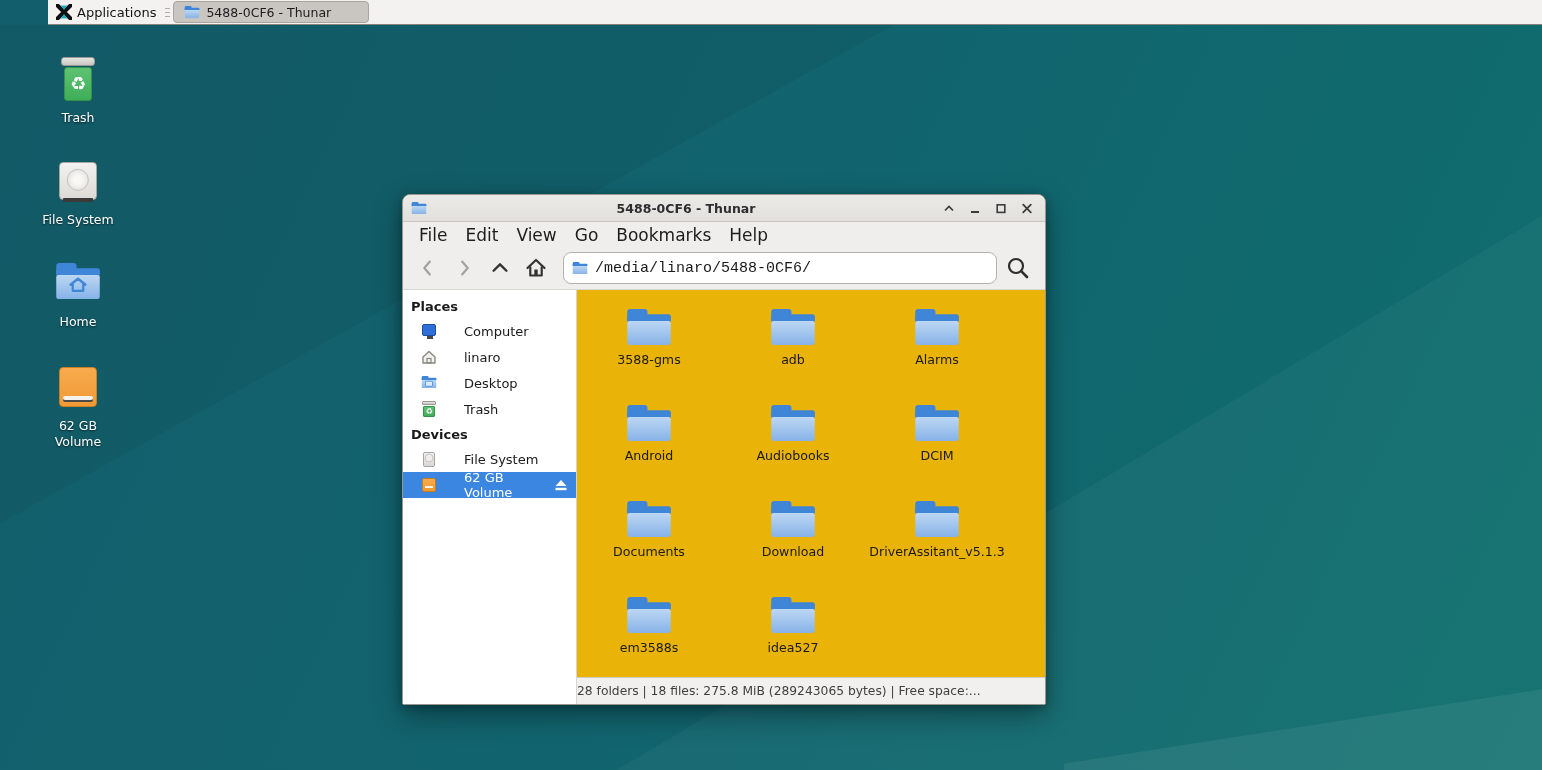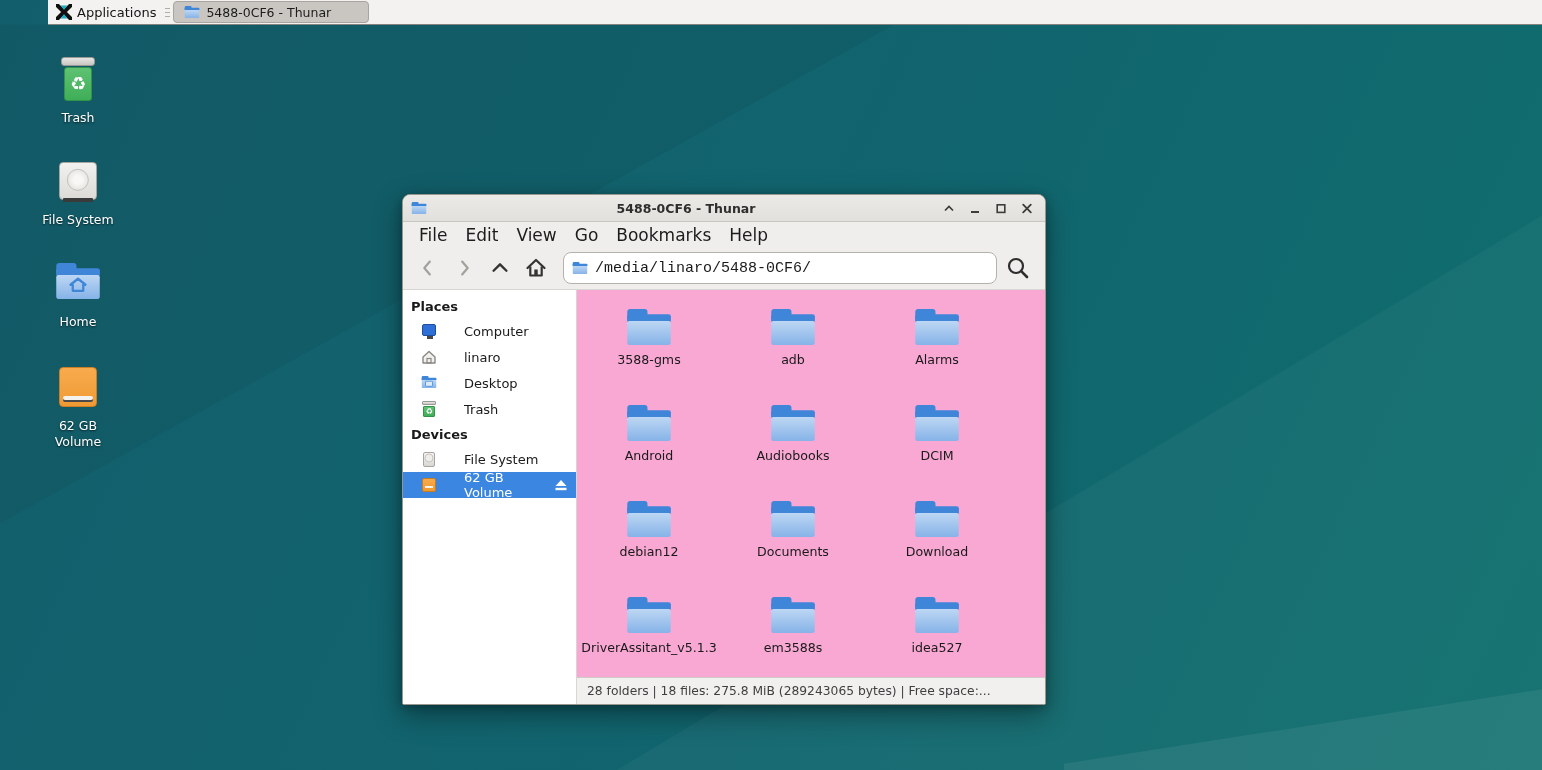--- a/index.html
+++ b/index.html
@@ -99,27 +99,27 @@
   .sidebar { width:174px; background:#fff; border-right:1px solid #d8d6d2;
     padding-top:4px; overflow:hidden; }
   .shead { font-weight:bold; font-size:13px; color:#1a1a1a; padding:5px 8px 4px 8px; }
   .srow { height:26px; display:flex; align-items:center; gap:27px; padding-left:18px;
     font-size:13px; color:#1a1a1a; position:relative; }
   .srow .si { width:16px; height:17px; position:relative; flex:0 0 16px; }
   .srow.selected { background:#3b86e0; color:#fff; }
   .srow .eject { margin-left:auto; margin-right:8px; display:flex; }
 
   .mainpane { flex:1; display:flex; flex-direction:column; min-width:0; }
-  .files { flex:1; background:#f9a8d4; overflow:hidden; padding-top:8px;
+  .files { flex:1; background:#eab308; overflow:hidden; padding-top:8px;
     display:grid; grid-template-columns:repeat(3,144px); grid-auto-rows:96px; }
   .fitem { width:144px; text-align:center; padding-top:8px; }
   .fitem .flbl { margin:4px auto 0 auto; width:138px; font-size:12.6px; color:#1a1a1a;
     line-height:16px; overflow-wrap:anywhere; }
   .statusbar { height:27px; background:#f2f0ee; border-top:1px solid #cfccc8;
-    display:flex; align-items:center; padding:0 10px; font-size:12.3px; color:#3f3f3f;
+    display:flex; align-items:center; padding:0 0; font-size:12.3px; color:#3f3f3f;
     white-space:nowrap; overflow:hidden; }
 
   .monitor-16 { position:absolute; inset:1px 1px 4px 1px; background:#2d6fd6;
     border:1px solid #1d4f9e; border-radius:2px; }
   .monitor-16:after { content:""; position:absolute; left:4px; bottom:-4px; width:6px; height:3px; background:#474747; }
 </style>
 </head>
 <body>
 
 <svg width="0" height="0" style="position:absolute">
@@ -371,26 +371,20 @@
         <div class="fitem">
           <svg class="fold48" viewBox="0 0 64 54">
               <use href="#folder"></use>
             </svg>
           <div class="flbl">DCIM</div>
         </div>
         <div class="fitem">
           <svg class="fold48" viewBox="0 0 64 54">
               <use href="#folder"></use>
             </svg>
-          <div class="flbl">debian12</div>
-        </div>
-        <div class="fitem">
-          <svg class="fold48" viewBox="0 0 64 54">
-              <use href="#folder"></use>
-            </svg>
           <div class="flbl">Documents</div>
         </div>
         <div class="fitem">
           <svg class="fold48" viewBox="0 0 64 54">
               <use href="#folder"></use>
             </svg>
           <div class="flbl">Download</div>
         </div>
         <div class="fitem">
           <svg class="fold48" viewBox="0 0 64 54">

